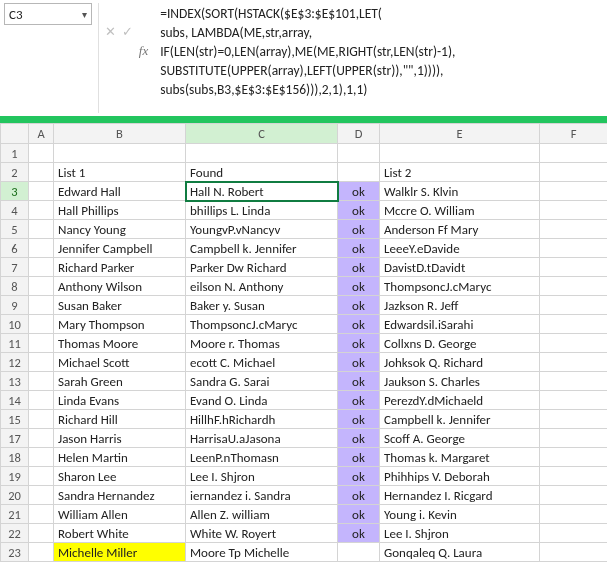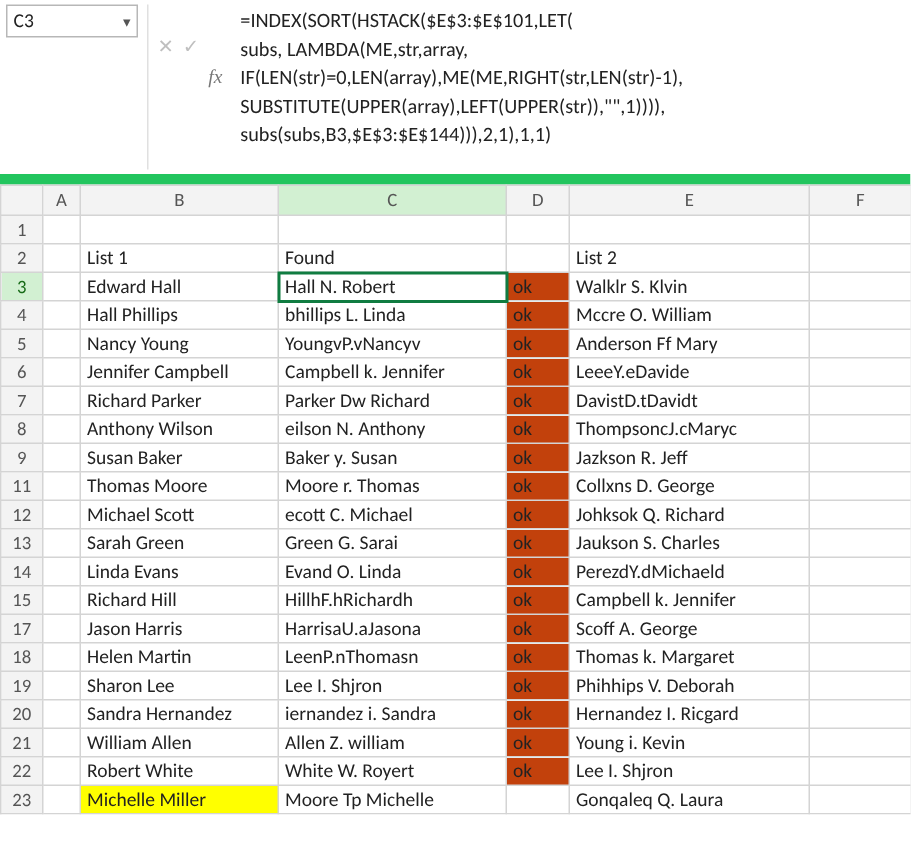--- a/index.html
+++ b/index.html
@@ -87,21 +87,21 @@
     font-size: 12.5px;
     width: 28px;
   }
   .col-A { width: 25px; }
   .col-B { width: 132px; }
   .col-C { width: 152px; }
   .col-D { width: 42px; }
   .col-E { width: 160px; }
   .col-F { width: 68px; }
   .hdr { font-weight: bold; }
-  .ok { background: #c2410c; text-align: left; padding-left:6px;margin-left:45px;}
+  .ok { background: #c4b5fd; text-align: center; padding-left:6px;margin-left:45px;}
   .hl { background: #ffff00; }
   .selC { background: #d2f0d2 !important; color:#176b17;}
   .selBorder { outline: 2px solid #107c41; outline-offset: -1px; }
   .corner { background:#f3f3f3; }
 </style>
 </head>
 <body>
 
 <div class="fbar">
   <div class="namebox">
@@ -111,21 +111,21 @@
   <div class="sep"></div>
   <div class="fxbtns">
     <span>✕</span>
     <span>✓</span>
     <span class="fxitalic">fx</span>
   </div>
   <div class="formula" id="formula">=INDEX(SORT(HSTACK($E$3:$E$101,LET(
 subs, LAMBDA(ME,str,array,
 IF(LEN(str)=0,LEN(array),ME(ME,RIGHT(str,LEN(str)-1),
 SUBSTITUTE(UPPER(array),LEFT(UPPER(str)),"",1)))),
-subs(subs,B3,$E$3:$E$144))),2,1),1,1)</div>
+subs(subs,B3,$E$3:$E$156))),2,1),1,1)</div>
 </div>
 
 <table class="grid">
   <colgroup>
     <col style="width:28px">
     <col class="col-A">
       <col class="col-B">
       <col class="col-C">
     <col class="col-D">
       <col class="col-E">
@@ -218,20 +218,29 @@
       <tr>
         <td class="rowhdr">9</td>
         <td></td>
         <td>Susan Baker</td>
         <td>Baker y. Susan</td>
         <td class="ok">ok</td>
         <td>Jazkson R. Jeff</td>
         <td></td>
       </tr>
       <tr>
+        <td class="rowhdr">10</td>
+        <td></td>
+        <td>Mary Thompson</td>
+        <td>ThompsoncJ.cMaryc</td>
+        <td class="ok">ok</td>
+        <td>Edwardsil.iSarahi</td>
+        <td></td>
+      </tr>
+      <tr>
         <td class="rowhdr">11</td>
         <td></td>
         <td>Thomas Moore</td>
         <td>Moore r. Thomas</td>
         <td class="ok">ok</td>
         <td>Collxns D. George</td>
         <td></td>
       </tr>
       <tr>
         <td class="rowhdr">12</td>
@@ -239,21 +248,21 @@
         <td>Michael Scott</td>
         <td>ecott C. Michael</td>
         <td class="ok">ok</td>
         <td>Johksok Q. Richard</td>
         <td></td>
       </tr>
       <tr>
         <td class="rowhdr">13</td>
         <td></td>
         <td>Sarah Green</td>
-        <td>Green G. Sarai</td>
+        <td>Sandra G. Sarai</td>
         <td class="ok">ok</td>
         <td>Jaukson S. Charles</td>
         <td></td>
       </tr>
       <tr>
         <td class="rowhdr">14</td>
         <td></td>
         <td>Linda Evans</td>
         <td>Evand O. Linda</td>
         <td class="ok">ok</td>

